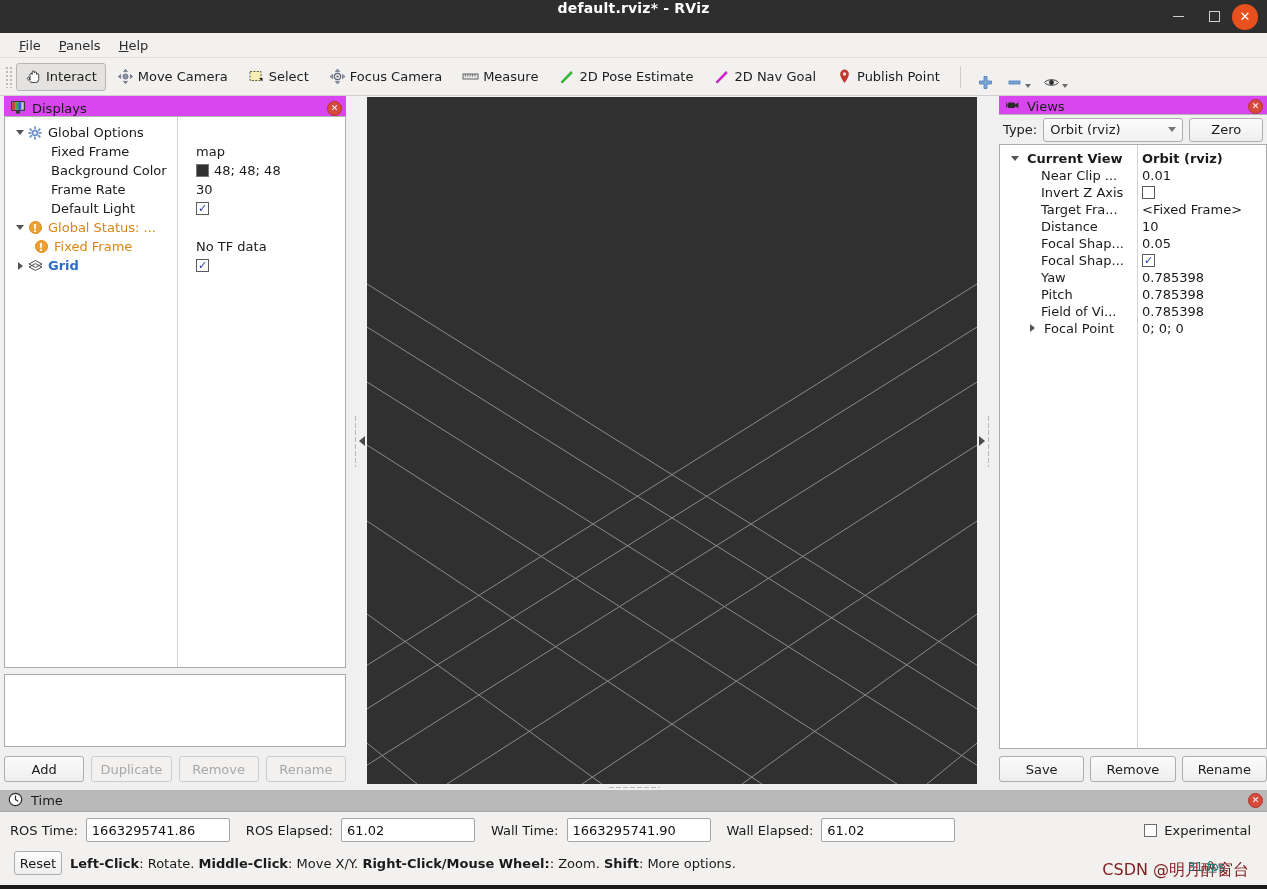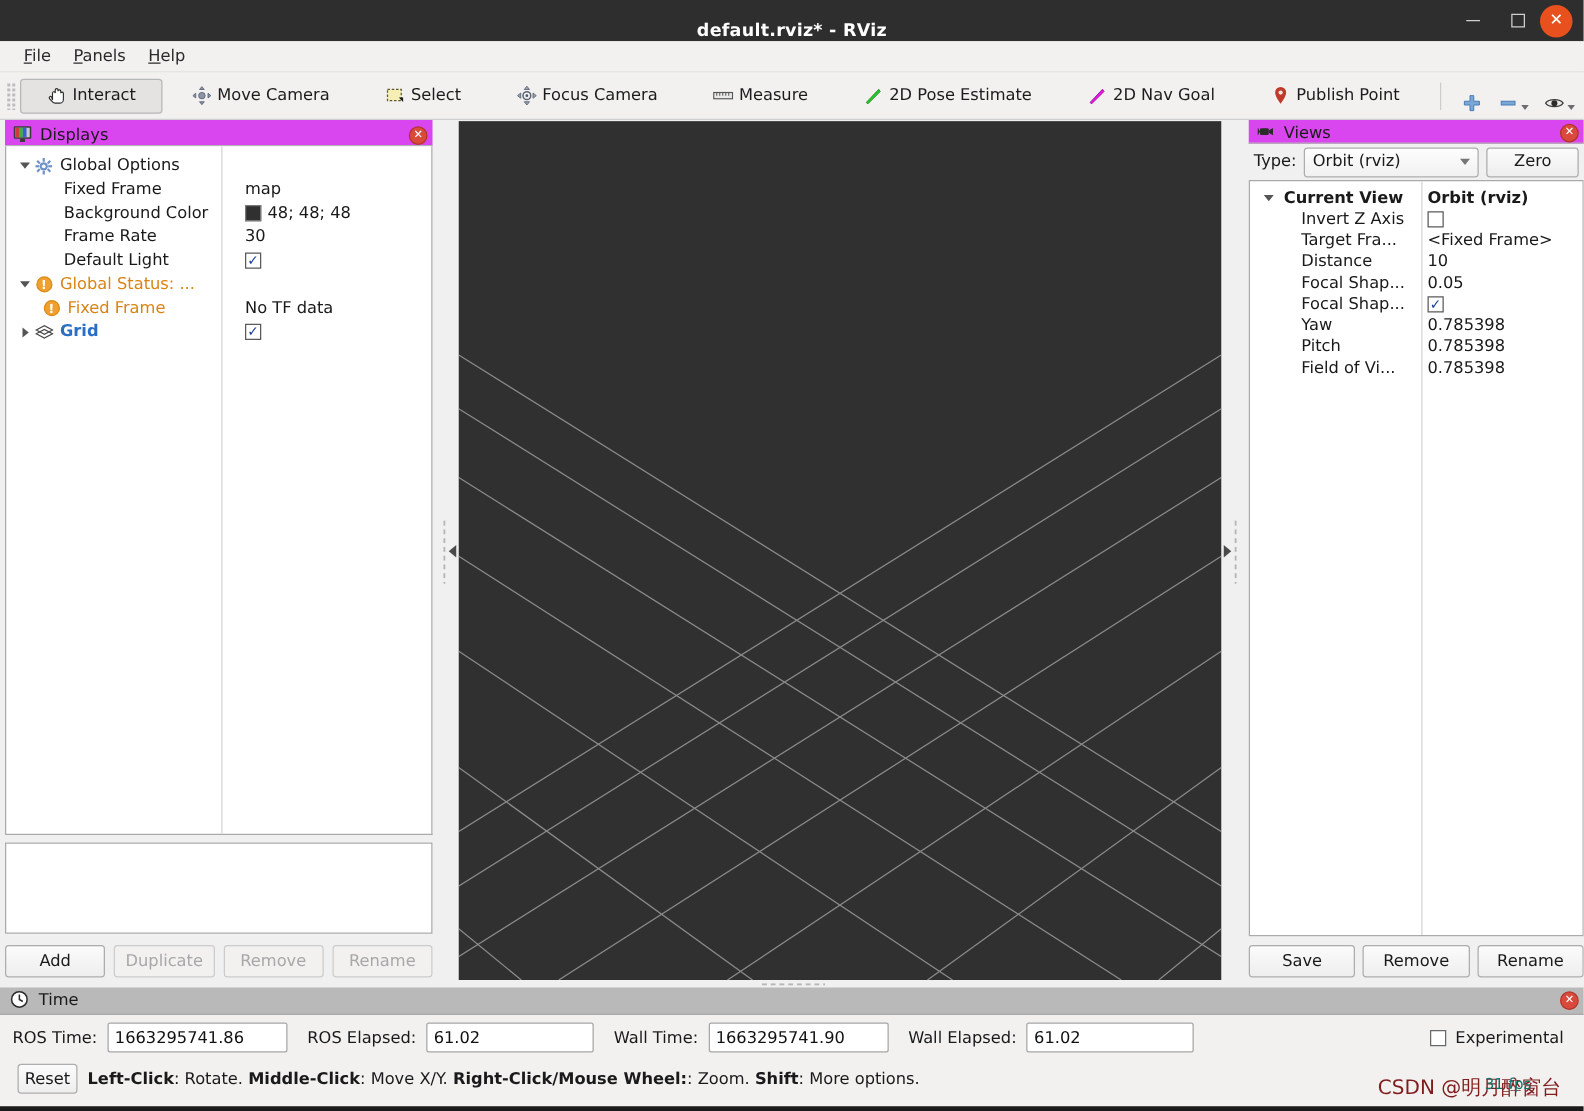--- a/index.html
+++ b/index.html
@@ -11,21 +11,21 @@
     font-size: 13px;
     background: #f0f0f0;
     color: #1a1a1a;
   }
   #app { position: relative; width: 1267px; height: 889px; }
 
   
   .titlebar {
     position: absolute; left: 0; top: 0; width: 1267px; height: 33px;
     background: #2e2e2e;
-    display: flex; align-items: flex-end; justify-content: center;
+    display: flex; align-items: flex-start; justify-content: center;
   }
   .titlebar .title {
     color: #ffffff; font-size: 14px; font-weight: bold;
     letter-spacing: .2px;
   }
   .win-btns { position: absolute; right: 0; top: 0; height: 33px; display: flex; align-items: center; }
   .win-btn {
     width: 36px; height: 33px; display: flex; align-items: center; justify-content: center;
     color: #d8d8d8; font-size: 13px;
   }
@@ -52,21 +52,21 @@
     background: #f2f1f0; display: flex; align-items: center;
     border-bottom: 1px solid #cfcfcf;
   }
   .tb-grip {
     width: 8px; height: 22px; margin-left: 5px; margin-right: 2px;
     background-image: radial-gradient(#bdbdbd 40%, transparent 41%);
     background-size: 4px 4px;
   }
   .tb-btn {
     display: flex; align-items: center; gap: 4px;
-    height: 28px; padding: 0 20px; margin: 0 1px;
+    height: 28px; padding: 0 8px; margin: 0 1px;
     border: 1px solid transparent; border-radius: 3px;
     font-size: 13px; color: #1c1c1c; white-space: nowrap;
   }
   .tb-btn.active { background: #e4e3e1; border: 1px solid #b7b7b7; }
   .tb-sep { width: 1px; height: 22px; background: #cdcdcd; margin: 0 10px; }
   .tb-icon { width: 17px; height: 17px; display: inline-block; position: relative; flex: 0 0 17px; }
   .tb-icon svg { display: block; }
   .tb-smallbtn { display:flex; align-items:flex-end; padding: 0 6px; height: 28px; }
   .caret-dn { width: 0; height: 0; border-left: 3px solid transparent; border-right: 3px solid transparent;
               border-top: 4px solid #6d6d6d; margin-left: 2px; margin-bottom: 3px; }
@@ -565,20 +565,26 @@
       <div class="vrow" style="margin-top:5px;">
         <div class="vname" style="padding-left:8px;">
           <span class="twist">
               <span class="down"></span>
             </span>
           <span class="tlabel bold">Current View</span>
         </div>
         <div class="vval bold">Orbit (rviz)</div>
       </div>
 
+      <div class="vrow">
+        <div class="vname" style="padding-left:41px;">
+            <span>Near Clip ...</span>
+          </div>
+        <div class="vval">0.01</div>
+      </div>
 
       <div class="vrow">
         <div class="vname" style="padding-left:41px;">
             <span>Invert Z Axis</span>
           </div>
         <div class="vval">
             <span class="cbox"></span>
           </div>
       </div>
 
@@ -626,20 +632,29 @@
         <div class="vval">0.785398</div>
       </div>
 
       <div class="vrow">
         <div class="vname" style="padding-left:41px;">
             <span>Field of Vi...</span>
           </div>
         <div class="vval">0.785398</div>
       </div>
 
+      <div class="vrow">
+        <div class="vname" style="padding-left:25px;">
+          <span class="twist">
+              <span class="right"></span>
+            </span>
+          <span class="tlabel">Focal Point</span>
+        </div>
+        <div class="vval">0; 0; 0</div>
+      </div>
     </div>
 
     <div class="views-btnrow">
       <div class="btn">Save</div>
       <div class="btn">Remove</div>
       <div class="btn">Rename</div>
     </div>
   </div>
 
   <div style="position:absolute; left:0; top:784px; width:1267px; height:6px;">

